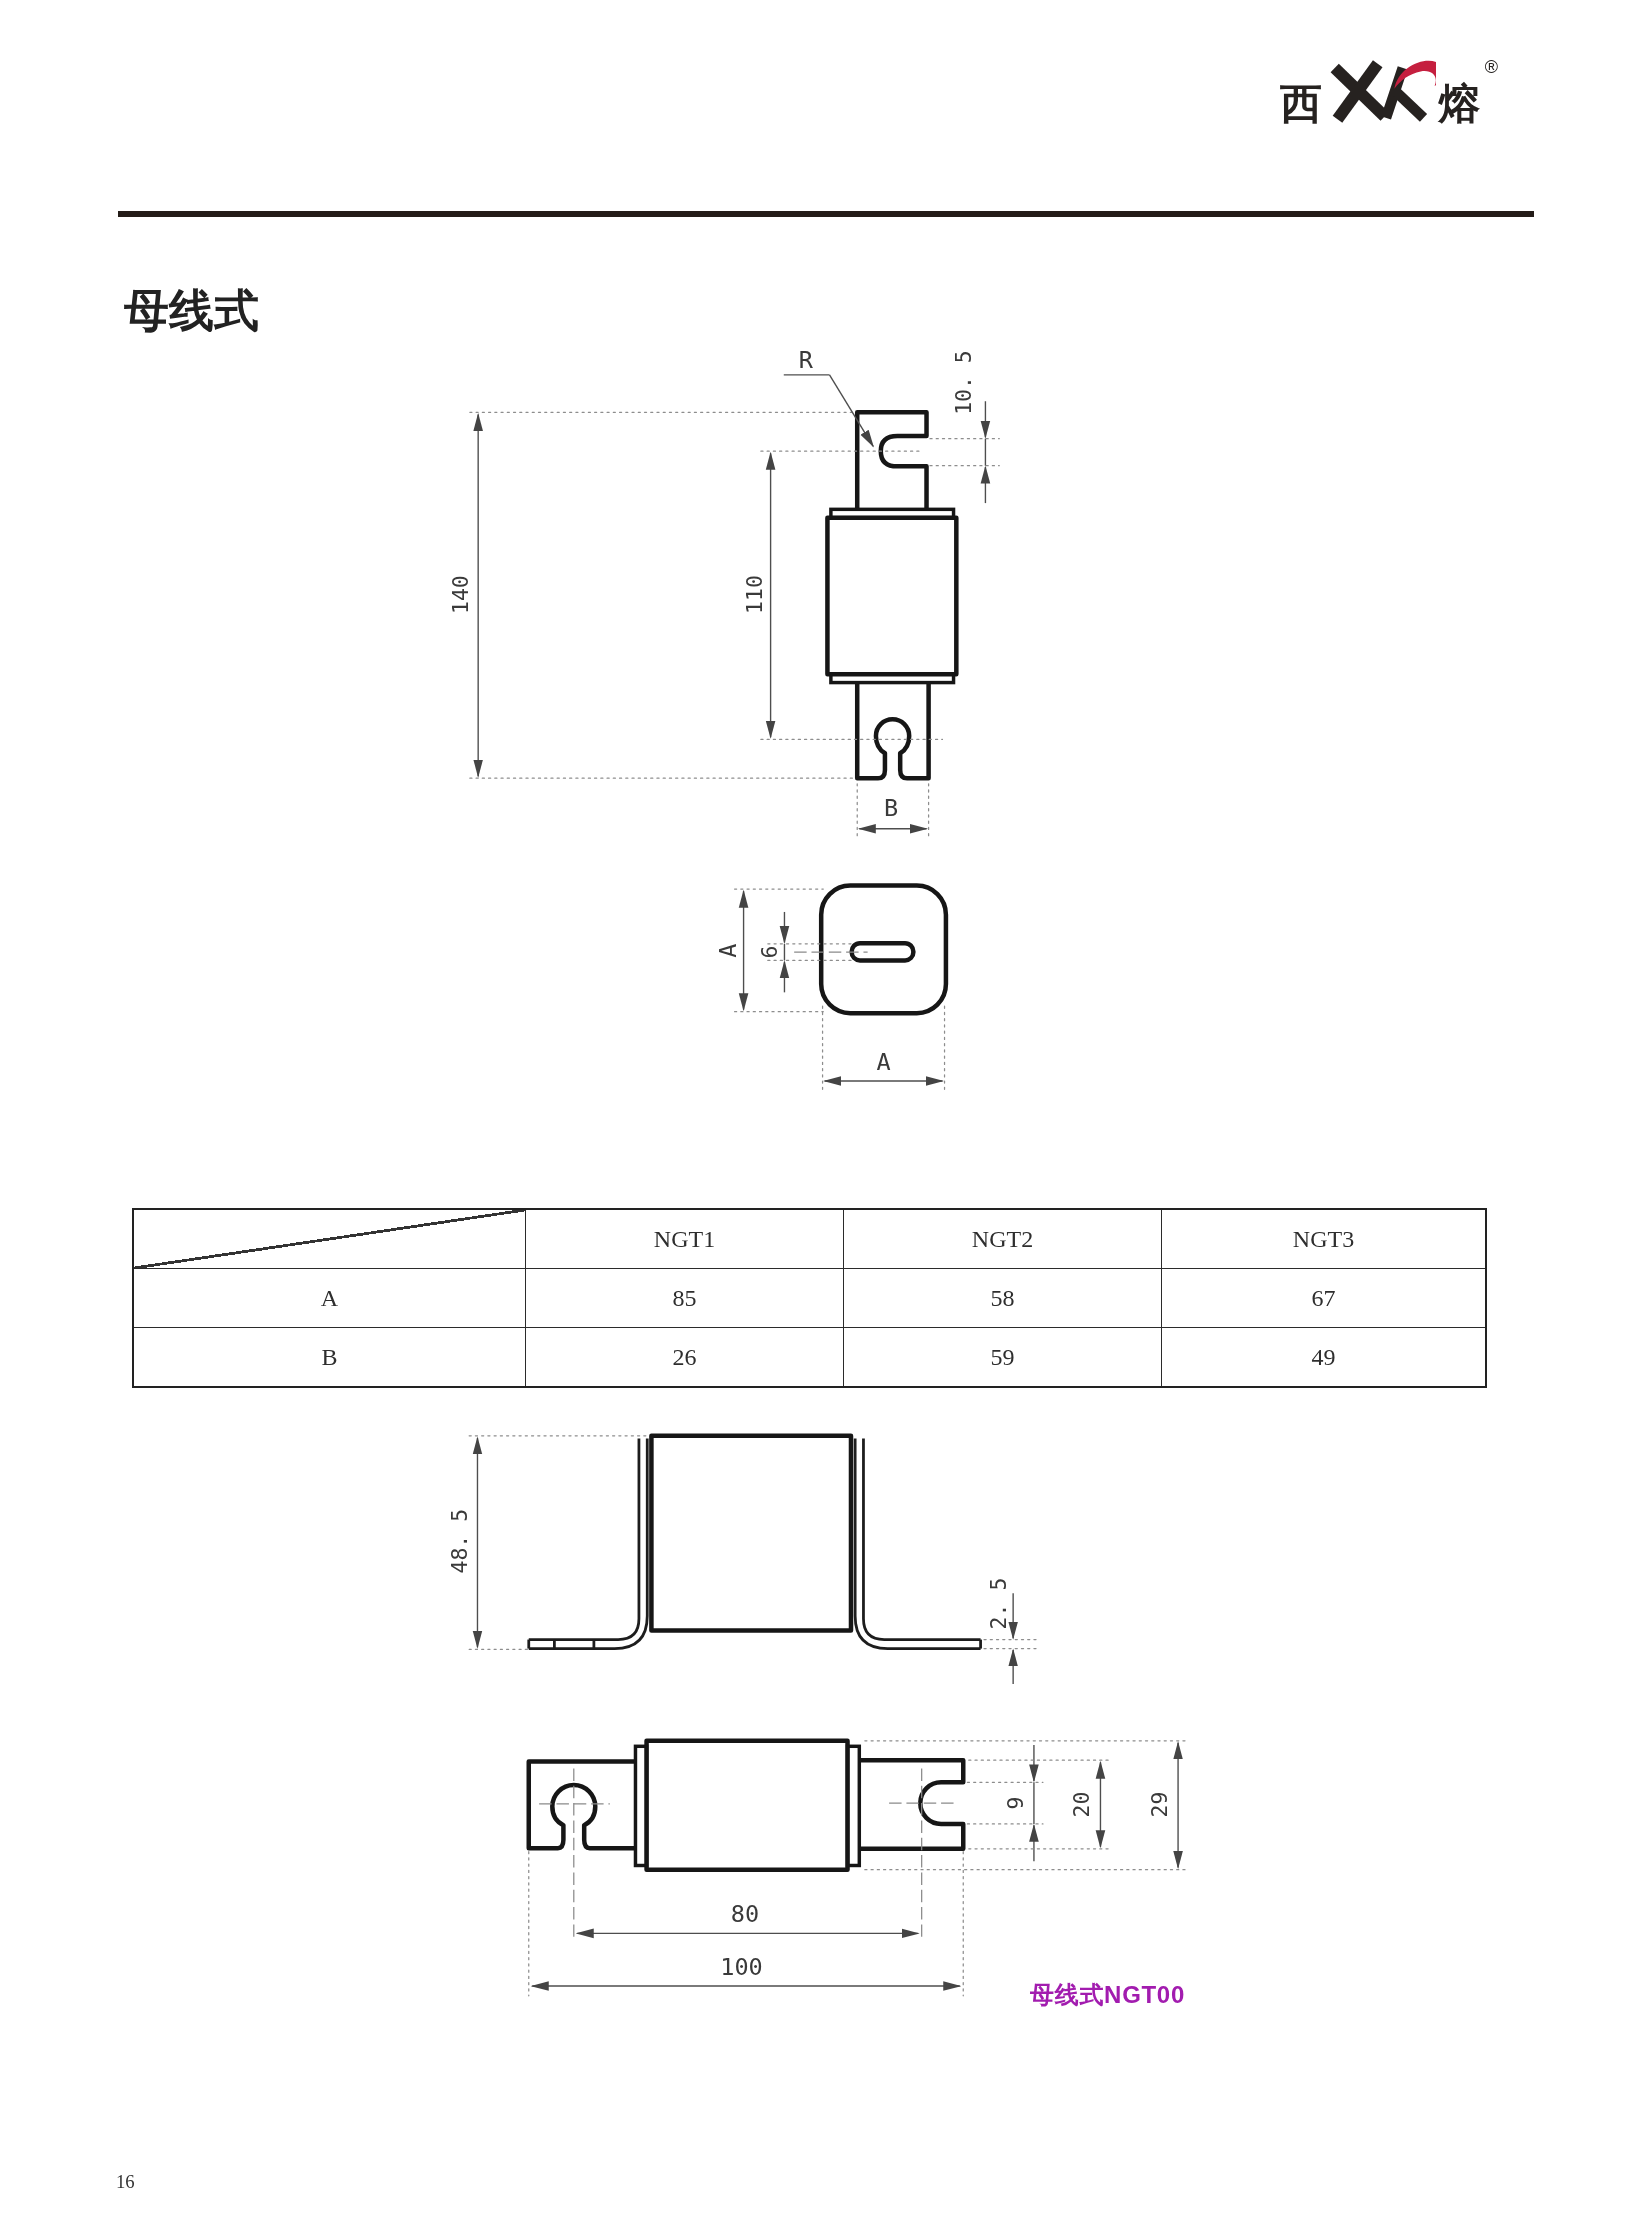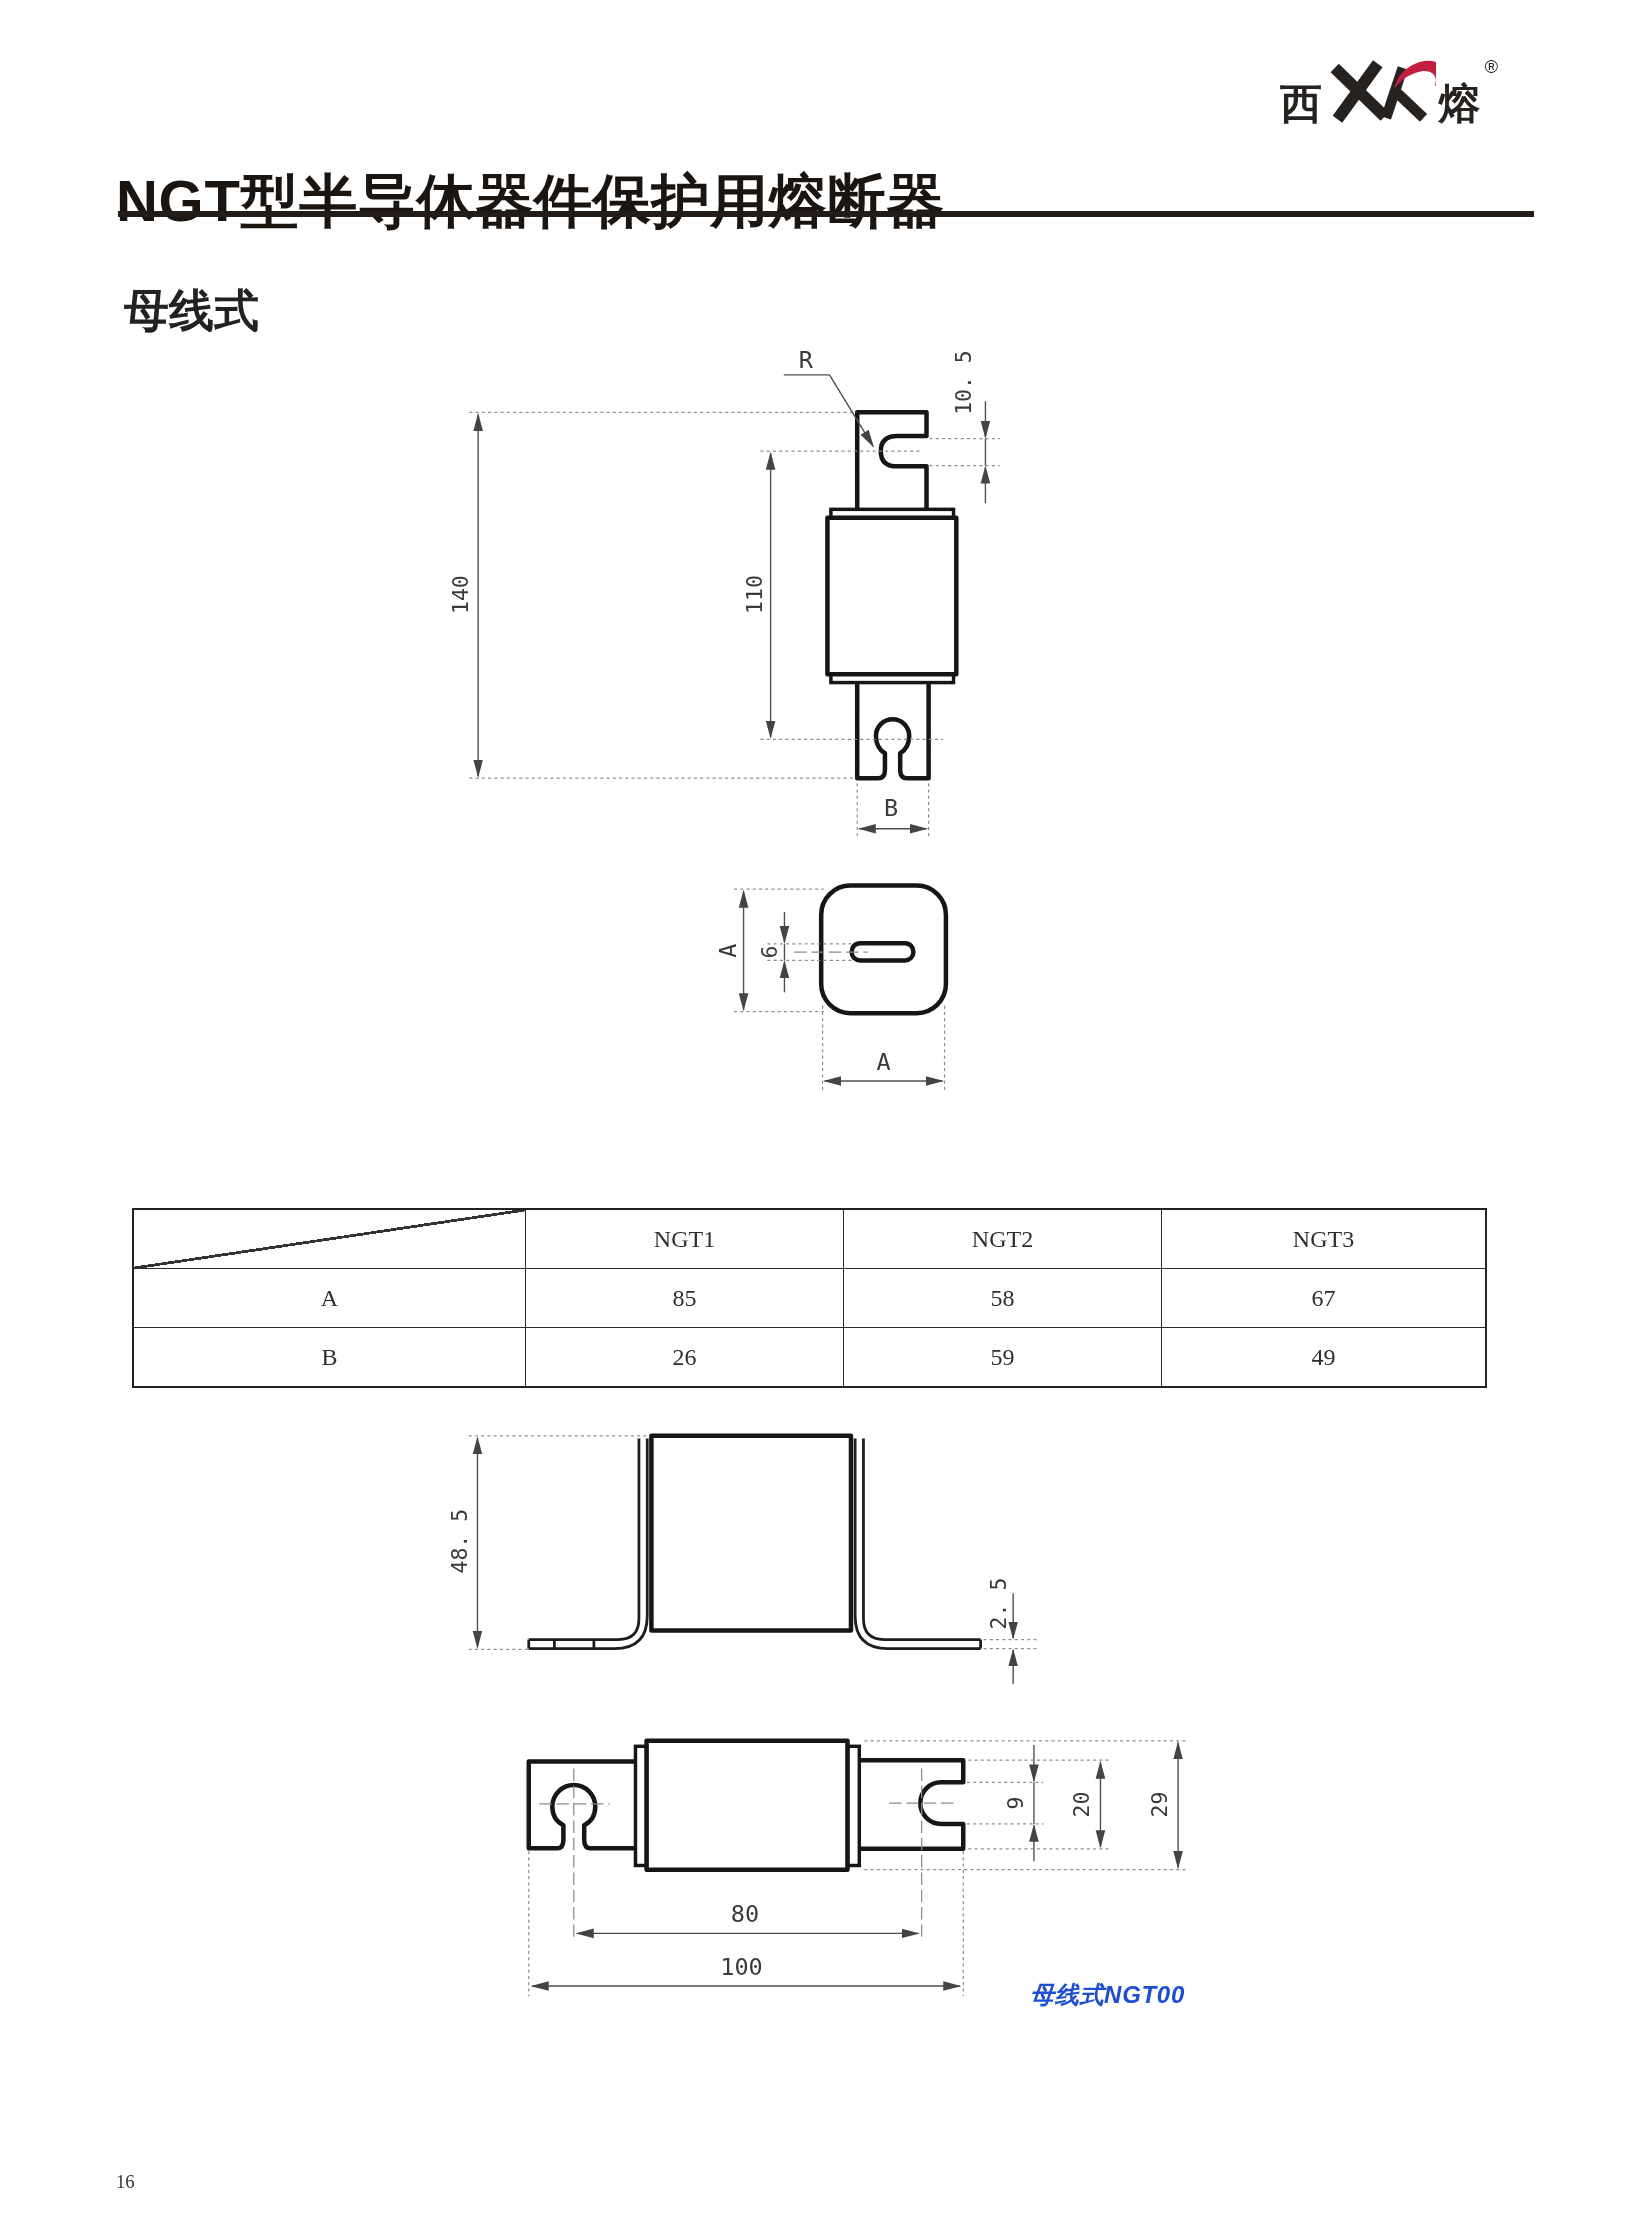--- a/index.html
+++ b/index.html
@@ -32,21 +32,21 @@
   .spec-table{position:absolute;left:132px;top:1208px;width:1349px;border-collapse:collapse;
               table-layout:fixed;}
   .spec-table td,.spec-table th{border:1.7px solid #2b2b2b;height:58px;text-align:center;
               vertical-align:middle;font-family:Liberation Serif, serif;font-size:24px;
               font-weight:normal;color:#2e2e2e;padding:0;}
   .spec-table{border:2.4px solid #222;}
   .corner-cell{background:linear-gradient(to bottom right,transparent calc(50% - 1.4px),
                #333 calc(50% - 1.4px),#333 calc(50% + 1.4px),transparent calc(50% + 1.4px));}
 
   .drawing-caption{position:absolute;left:1030px;top:1979px;font-size:24px;font-weight:bold;
-                   color:#1d4ed8;letter-spacing:0.7px;font-style:italic;}
+                   color:#a21caf;letter-spacing:0.7px;}
 
   
   .footer{position:absolute;right:110px;top:2136px;text-align:right;line-height:1.32;}
   .footer .l1{font-size:18.7px;color:#232323;}
   .footer .l2{font-size:18px;color:#555;}
   .footer .link{color:#232323;text-decoration:underline;cursor:pointer;}
   .page-num{position:absolute;left:116px;top:2171px;font-size:18.7px;color:#333;font-family:Liberation Serif, serif;}
 </style>
 </head>
 <body>
@@ -61,21 +61,20 @@
         <path d="M76,8 L18,88" stroke="#262220" stroke-width="17" fill="none"></path>
         <path d="M112,14 L88,86" stroke="#262220" stroke-width="15" fill="none"></path>
         <path d="M104,50 L142,86" stroke="#262220" stroke-width="15" fill="none"></path>
         <path d="M100,44 C106,10 150,-6 168,10 C176,18 172,34 158,40 C164,26 154,16 138,19 C122,22 108,32 100,44 Z" fill="#c51f3f"></path>
       </svg>
     </span>
     <span class="cn">熔</span>
     <span class="reg">®</span>
   </div>
 
-  <h1 class="page-title">NGT型半导体器件保护用熔断器</h1>
   <div class="title-rule"></div>
   <h2 class="subtitle">母线式</h2>
 
   <svg class="art" viewBox="0 0 2381 3231">
     <defs>
       <marker id="arw" viewBox="0 0 12 8" refX="11" refY="4" markerWidth="13" markerHeight="9" orient="auto-start-reverse">
         <path d="M0,0.8 L12,4 L0,7.2 Z" fill="#444"></path>
       </marker>
     </defs>
 

